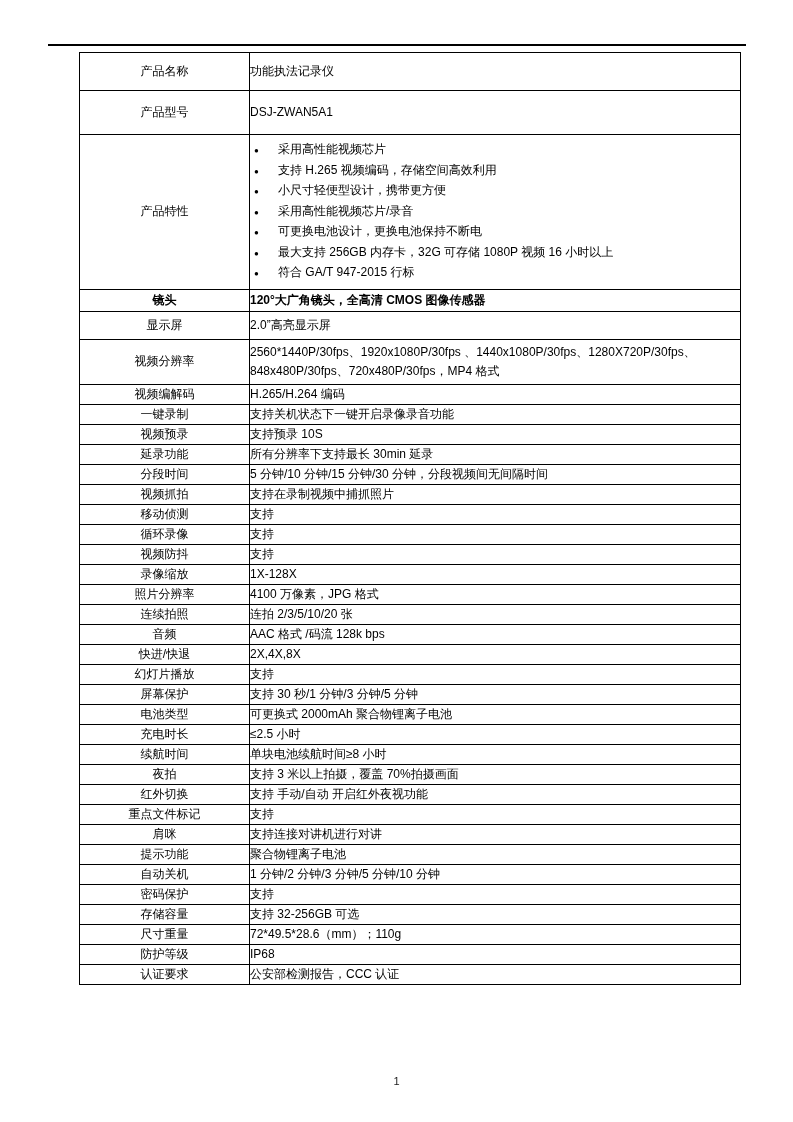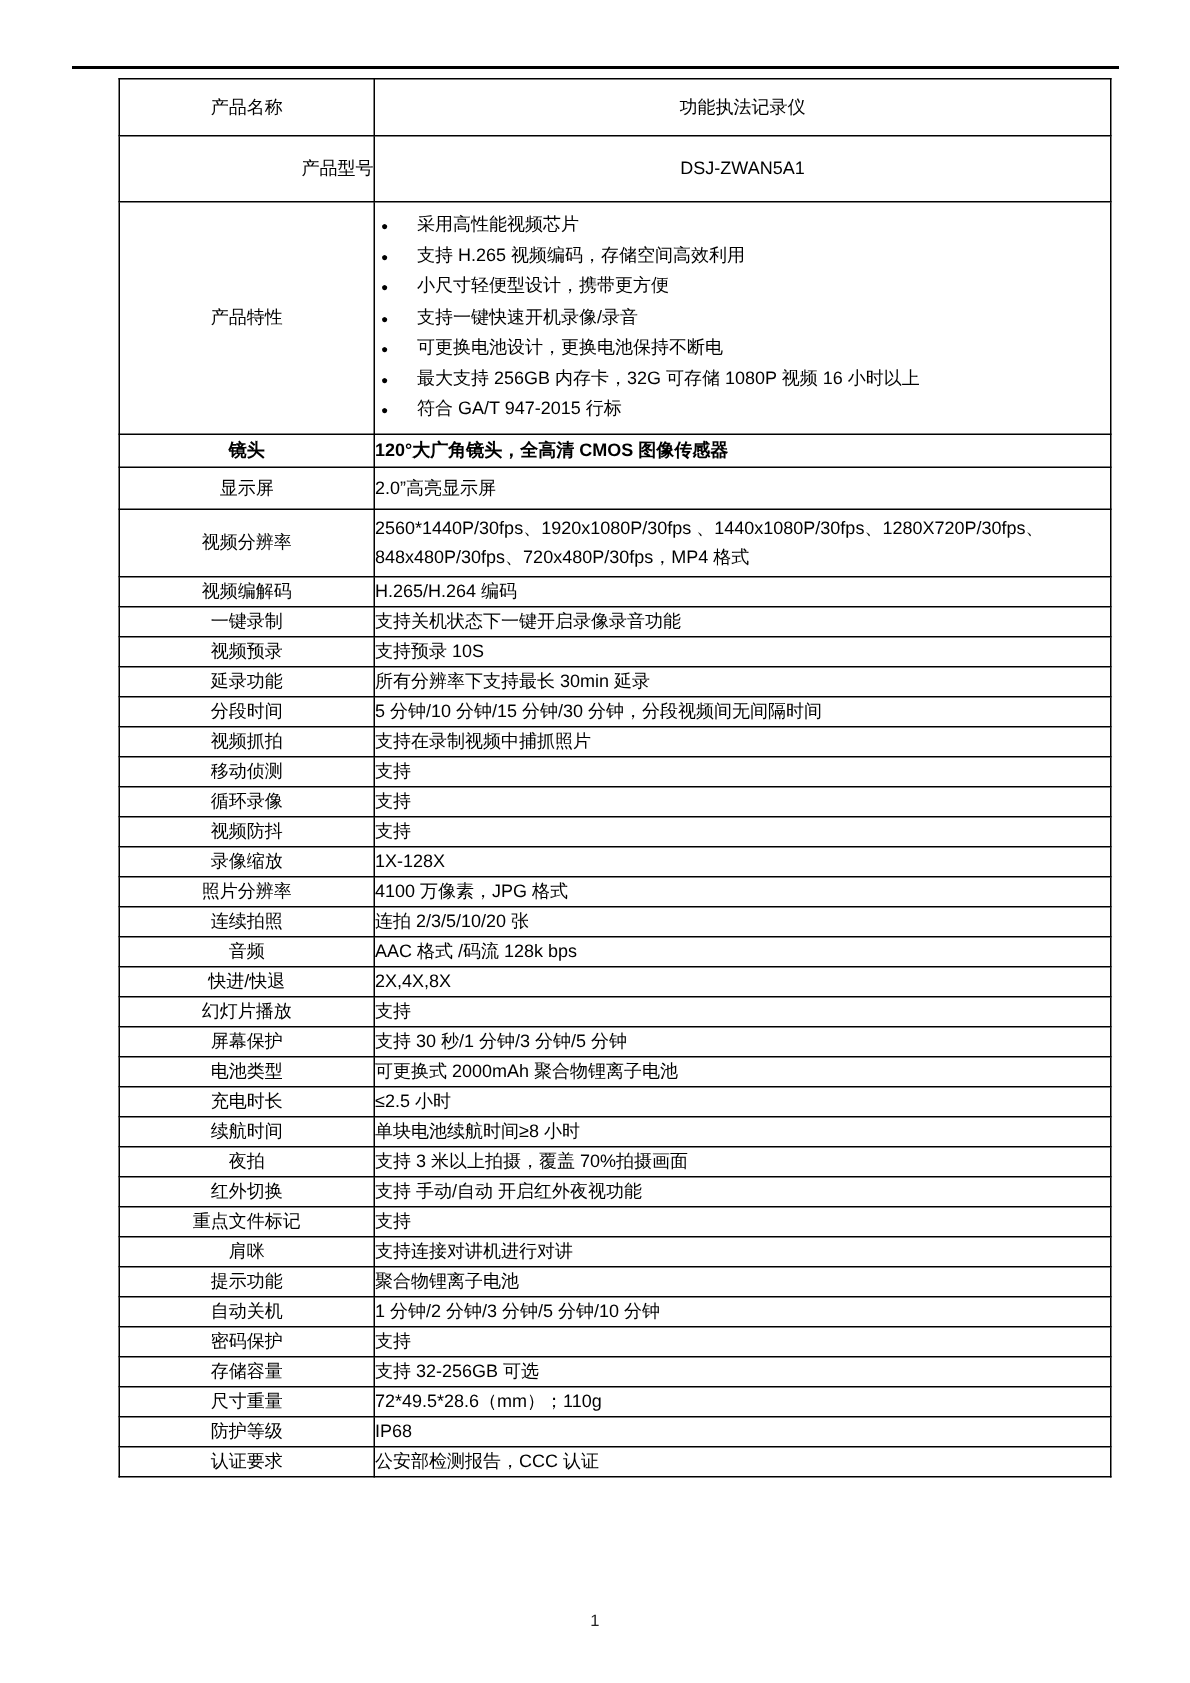--- a/index.html
+++ b/index.html
@@ -44,27 +44,27 @@
   }
   td.label {
     text-align: center;
   }
   td.value {
     text-align: left;
     padding-left: 7px;
     padding-right: 8px;
   }
   td.value.center {
-    text-align: center;
+    text-align: left;
     padding-left: 0;
     padding-right: 0;
   }
   
   tr:nth-child(1) td { height: 33px; }
-  tr:nth-child(2) td { height: 39px; text-align: right; }
+  tr:nth-child(2) td { height: 39px; }
   tr:nth-child(3) td.value { padding-top: 5px; padding-bottom: 5px; }
   tr:nth-child(4) td { height: 17px; font-weight: bold; }
   tr:nth-child(5) td { height: 23px; }
   tr:nth-child(6) td { line-height: 19px; padding-top: 3px; padding-bottom: 3px; }
   .bullet-line {
     display: flex;
     align-items: baseline;
     line-height: 18.5px;
     padding-left: 4px;
   }
@@ -113,21 +113,21 @@
             <div class="bullet-line">
               <span class="dot">●</span>
               <span>支持 H.265 视频编码，存储空间高效利用</span>
             </div>
             <div class="bullet-line">
               <span class="dot">●</span>
               <span>小尺寸轻便型设计，携带更方便</span>
             </div>
             <div class="bullet-line">
               <span class="dot">●</span>
-              <span>支持一键快速开机录像/录音</span>
+              <span>采用高性能视频芯片/录音</span>
             </div>
             <div class="bullet-line">
               <span class="dot">●</span>
               <span>可更换电池设计，更换电池保持不断电</span>
             </div>
             <div class="bullet-line">
               <span class="dot">●</span>
               <span>最大支持 256GB 内存卡，32G 可存储 1080P 视频 16 小时以上</span>
             </div>
             <div class="bullet-line">

